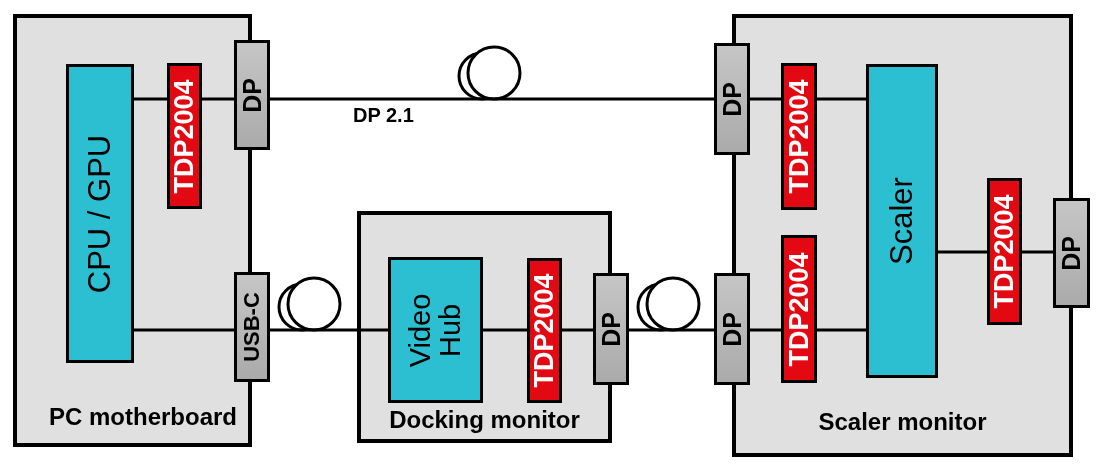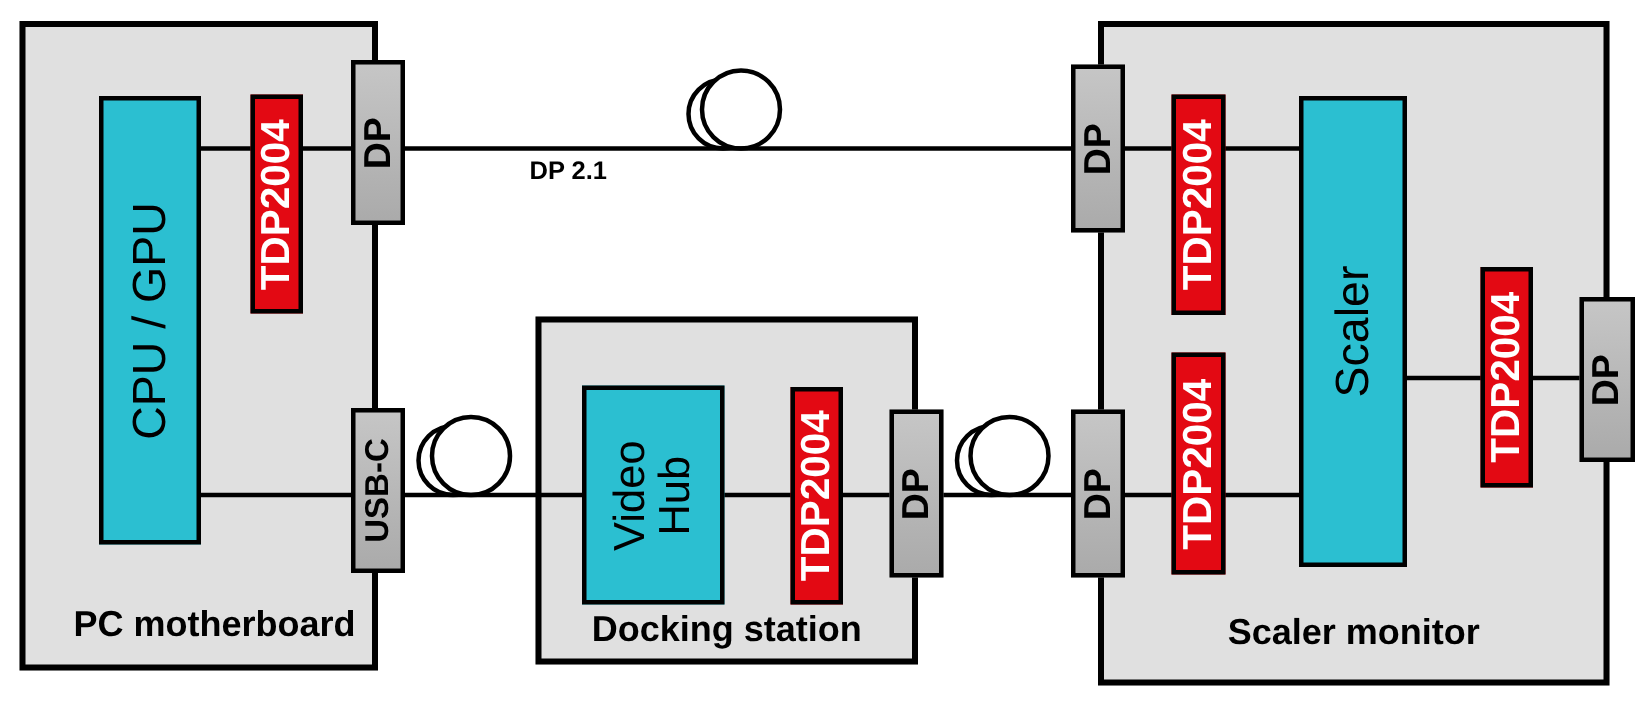--- a/index.html
+++ b/index.html
@@ -32,33 +32,33 @@
   .comp>span{transform:rotate(-90deg);white-space:nowrap;display:block;}
   .chip{background:var(--chip_fill);font-size:31px;font-weight:400;}
   .chip.wrap>span{white-space:normal;width:122px;text-align:center;line-height:1.05;font-size:29px;}
   .redriver{background:var(--redriver_fill);color:#ffffff;font-weight:700;font-size:27px;}
   .connector{
     background:var(--connector_fill);
     background-image:linear-gradient(180deg,rgba(255,255,255,.18),rgba(0,0,0,.08));
     font-weight:700;font-size:25px;
   }
   .connector.small{font-size:22px;}
-  .cable-label{position:absolute;font-weight:700;font-size:17px;z-index:3;}
+  .cable-label{position:absolute;font-weight:700;font-size:20px;z-index:3;}
 </style>
 </head>
 <body>
 
 <div id="canvas">
 
   <div class="board" style="left:13px;top:14px;width:239px;height:433px;">
     <div class="board-label" style="bottom:12px;margin-left:21px;">PC motherboard</div>
   </div>
 
   <div class="board" style="left:357px;top:211px;width:255px;height:232px;">
-    <div class="board-label" style="bottom:5px;">Docking station</div>
+    <div class="board-label" style="bottom:5px;">Docking monitor</div>
   </div>
 
   <div class="board" style="left:732px;top:14px;width:341px;height:443px;">
     <div class="board-label" style="bottom:17px;">Scaler monitor</div>
   </div>
 
   <svg id="wires" width="1100" height="471">
     <g>
       <circle cx="482" cy="76" r="23"></circle>
       <circle cx="494" cy="73" r="26"></circle>

